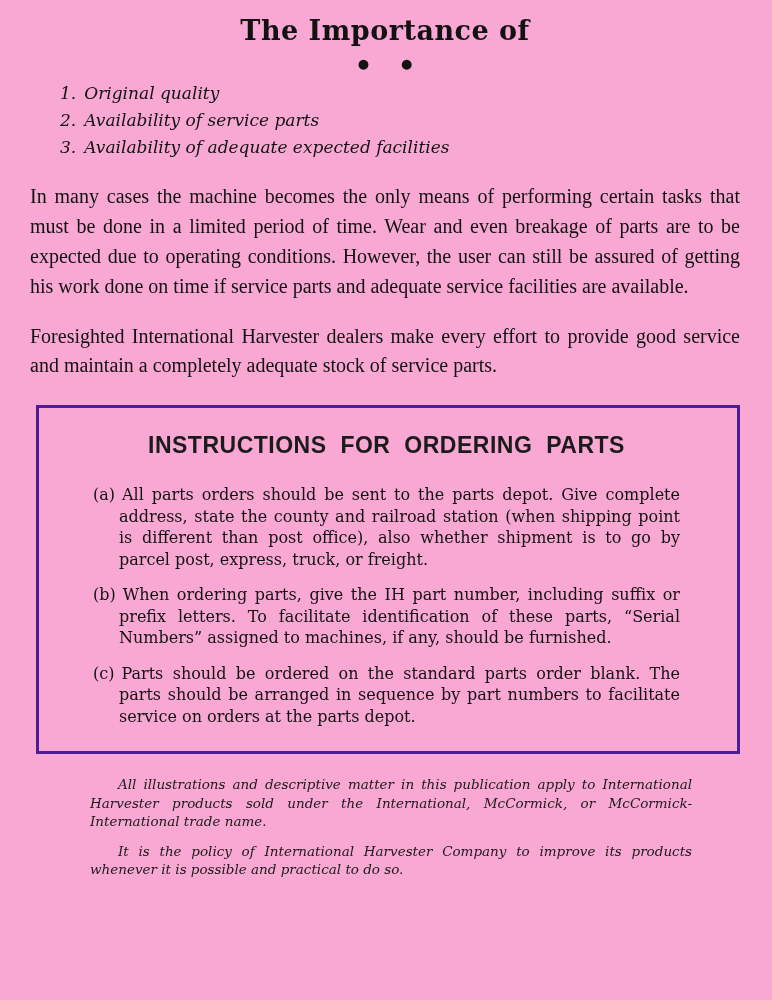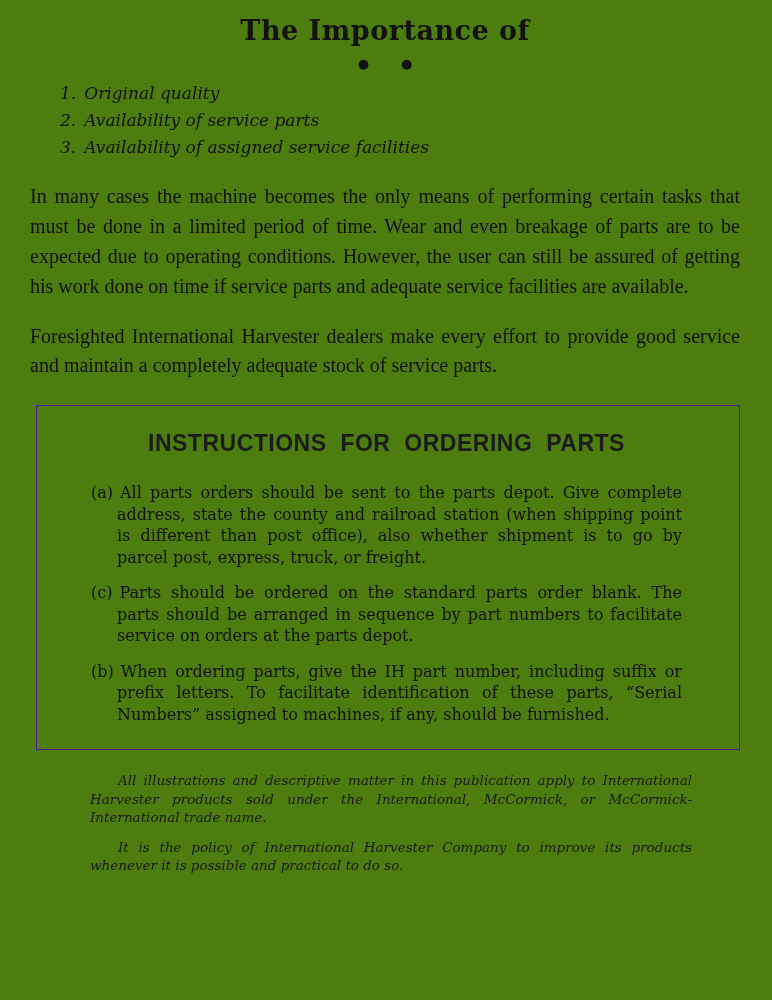--- a/index.html
+++ b/index.html
@@ -1,20 +1,20 @@
 <!DOCTYPE html>
 <html><head>
 <meta charset="utf-8">
 <style>
   html,body{margin:0;padding:0;background:#e8e8e8;}
   .page{
     position:relative;
     width:772px;height:1000px;
     margin:0 auto;
-    background:#4d7c0f;
+    background:#f9a8d4;
     color:#121212;
     font-family:"DejaVu Serif", serif;
     box-sizing:border-box;
     padding:14px 32px 0 30px;
     overflow:hidden;
   }
   
   .title1{
     margin:0;text-align:center;
     font-size:27px;font-weight:700;line-height:34px;
@@ -45,21 +45,21 @@
   .bodypara{
     margin:20px 0 0 0;
     font-size:20px;line-height:30px;
     text-align:justify;
     font-family:Liberation Serif, serif;
   }
   .bodypara.second{margin-top:21px;line-height:29px;}
   
   .box{
     margin:25px 0 0 6px;
-    border:1px solid #4c1d95;
+    border:3px solid #4c1d95;
     padding:24px 57px 24px 54px;
     box-sizing:border-box;
   }
   .box-heading{
     margin:0 0 25px 0;
     text-align:center;
     font-family:"Liberation Sans", sans-serif;
     font-size:23px;font-weight:700;line-height:27px;
     letter-spacing:0.5px;word-spacing:7px;
     color:#1b1b1b;
@@ -97,38 +97,38 @@
 
 
   <div class="factors">
     <div class="factor">
       <span class="num">1.</span><span>Original quality</span>
     </div>
     <div class="factor">
       <span class="num">2.</span><span>Availability of service parts</span>
     </div>
     <div class="factor">
-      <span class="num">3.</span><span>Availability of assigned service facilities</span>
+      <span class="num">3.</span><span>Availability of adequate expected facilities</span>
     </div>
   </div>
 
   <p class="bodypara">In many cases the machine becomes the only means of performing certain tasks that must be done in a limited period of time. Wear and even breakage of parts are to be expected due to operating conditions. However, the user can still be assured of getting his work done on time if service parts and adequate service facilities are available.</p>
   <p class="bodypara second">Foresighted International Harvester dealers make every effort to provide good service and maintain a completely adequate stock of service parts.</p>
 
   <div class="box">
     <h2 class="box-heading">INSTRUCTIONS FOR ORDERING PARTS</h2>
 
     <p class="box-item">
       <span class="label">(a)</span><span>All parts orders should be sent to the parts depot. Give complete address, state the county and railroad station (when shipping point is different than post office), also whether shipment is to go by parcel post, express, truck, or freight.</span>
     </p>
     <p class="box-item">
-      <span class="label">(c)</span><span>Parts should be ordered on the standard parts order blank. The parts should be arranged in sequence by part numbers to facilitate service on orders at the parts depot.</span>
+      <span class="label">(b)</span><span>When ordering parts, give the IH part number, including suffix or prefix letters. To facilitate identification of these parts, “Serial Numbers” assigned to machines, if any, should be furnished.</span>
     </p>
     <p class="box-item">
-      <span class="label">(b)</span><span>When ordering parts, give the IH part number, including suffix or prefix letters. To facilitate identification of these parts, “Serial Numbers” assigned to machines, if any, should be furnished.</span>
+      <span class="label">(c)</span><span>Parts should be ordered on the standard parts order blank. The parts should be arranged in sequence by part numbers to facilitate service on orders at the parts depot.</span>
     </p>
   </div>
 
   <div class="footnotes">
     <p class="footnote">All illustrations and descriptive matter in this publication apply to International Harvester products sold under the International, McCormick, or McCormick-International trade name.</p>
     <p class="footnote">It is the policy of International Harvester Company to improve its products whenever it is possible and practical to do so.</p>
 
   </div>
 
 </div>

